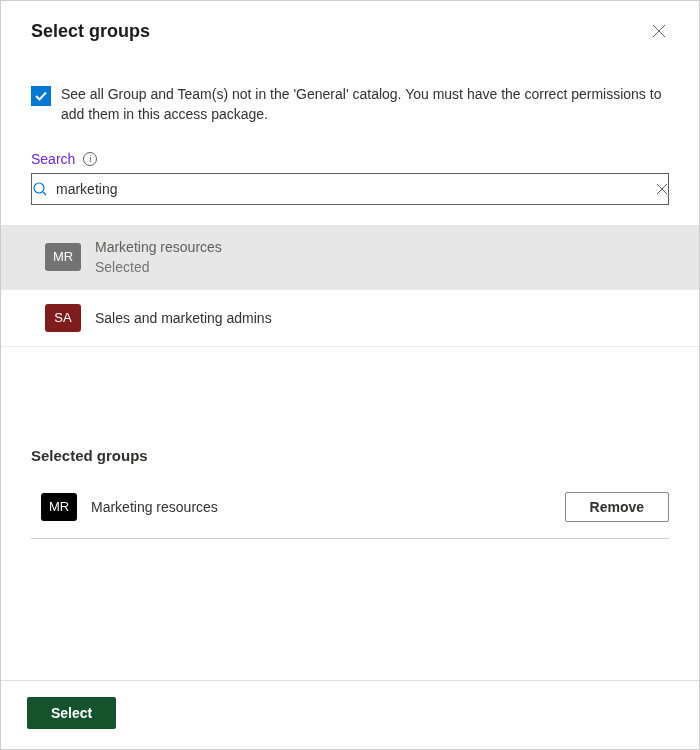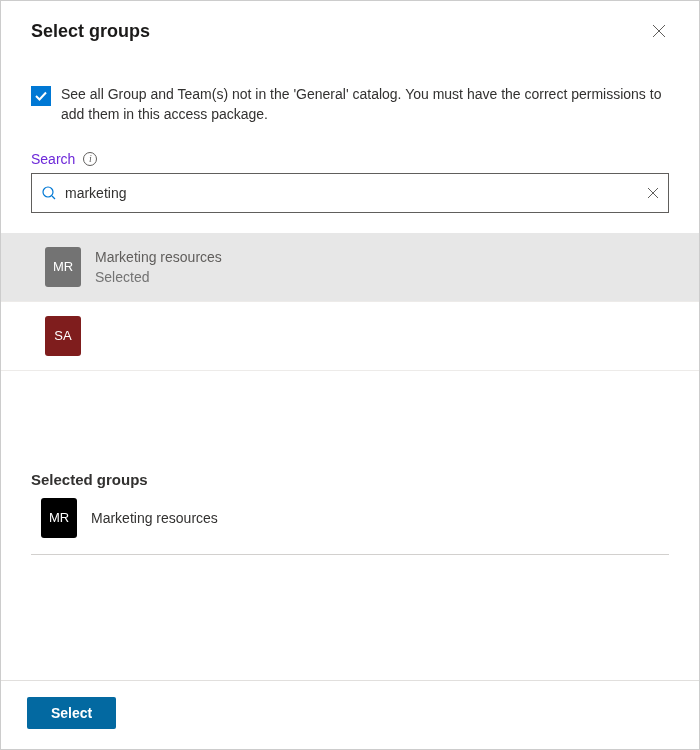--- a/index.html
+++ b/index.html
@@ -92,22 +92,22 @@
       font-size: 10px;
       font-style: italic;
       color: #605e5c;
       font-family: Georgia, serif;
       cursor: default;
     }
     .search-box {
       display: flex;
       align-items: center;
       border: 1px solid #605e5c;
-      height: 40px;
-      padding: 0 9px;
+      height: 32px;
+      padding: 0 0;
       gap: 8px;
       margin-bottom: 20px;
     }
     .search-input {
       flex: 1;
       border: none;
       outline: none;
       font-size: 14px;
       font-family: inherit;
       color: #323130;
@@ -135,21 +135,21 @@
     .edge-list {
       margin-left: -30px;
       margin-right: -30px;
     }
     .edge-list .result-row {
       padding-left: 44px;
       padding-right: 30px;
     }
     .avatar {
       width: 36px;
-      height: 40px;
+      height: 28px;
       border-radius: 3px;
       display: flex;
       align-items: center;
       justify-content: center;
       color: #fff;
       font-size: 13px;
       font-weight: 400;
       flex-shrink: 0;
     }
     .avatar-gray { background: #737373; }
@@ -169,20 +169,21 @@
       font-size: 14px;
     }
     .result-name-dark {
       color: #323130;
       font-size: 14px;
     }
     .section-heading {
       font-weight: 600;
       font-size: 15px;
       margin-top: 100px;
+      margin-bottom: 18px;
     }
     .selected-row {
       display: flex;
       align-items: center;
       gap: 14px;
       padding: 10px 0 16px 10px;
       border-bottom: 1px solid #d2d0ce;
     }
     .selected-name {
       flex: 1;
@@ -194,21 +195,21 @@
       background: #fff;
       padding: 6px 24px;
       font-size: 14px;
       font-weight: 600;
       color: #323130;
       border-radius: 2px;
       cursor: pointer;
       font-family: inherit;
     }
     .select-btn {
-      background: #0369a1;
+      background: #14532d;
       color: #fff;
       border: none;
       padding: 8px 24px;
       font-size: 14px;
       font-weight: 600;
       cursor: pointer;
       font-family: inherit;
       border-radius: 2px;
     }
   </style>
@@ -255,29 +256,33 @@
     <div class="edge-list">
       <div class="result-row selected">
         <div class="avatar avatar-gray">MR</div>
         <div class="result-text">
           <div class="result-name">Marketing resources</div>
           <div class="result-sub">Selected</div>
         </div>
       </div>
       <div class="result-row">
         <div class="avatar avatar-purple">SA</div>
+        <div class="result-text">
+          <div class="result-name-dark">Sales and marketing admins</div>
+        </div>
       </div>
     </div>
 
     <div class="section-heading">Selected groups</div>
 
     <div>
       <div class="selected-row">
         <div class="avatar avatar-black">MR</div>
         <div class="selected-name">Marketing resources</div>
+        <button class="remove-btn">Remove</button>
       </div>
     </div>
 
   </div>
 
   <div class="panel-footer">
     <button class="select-btn">Select</button>
   </div>
 </div>
 

